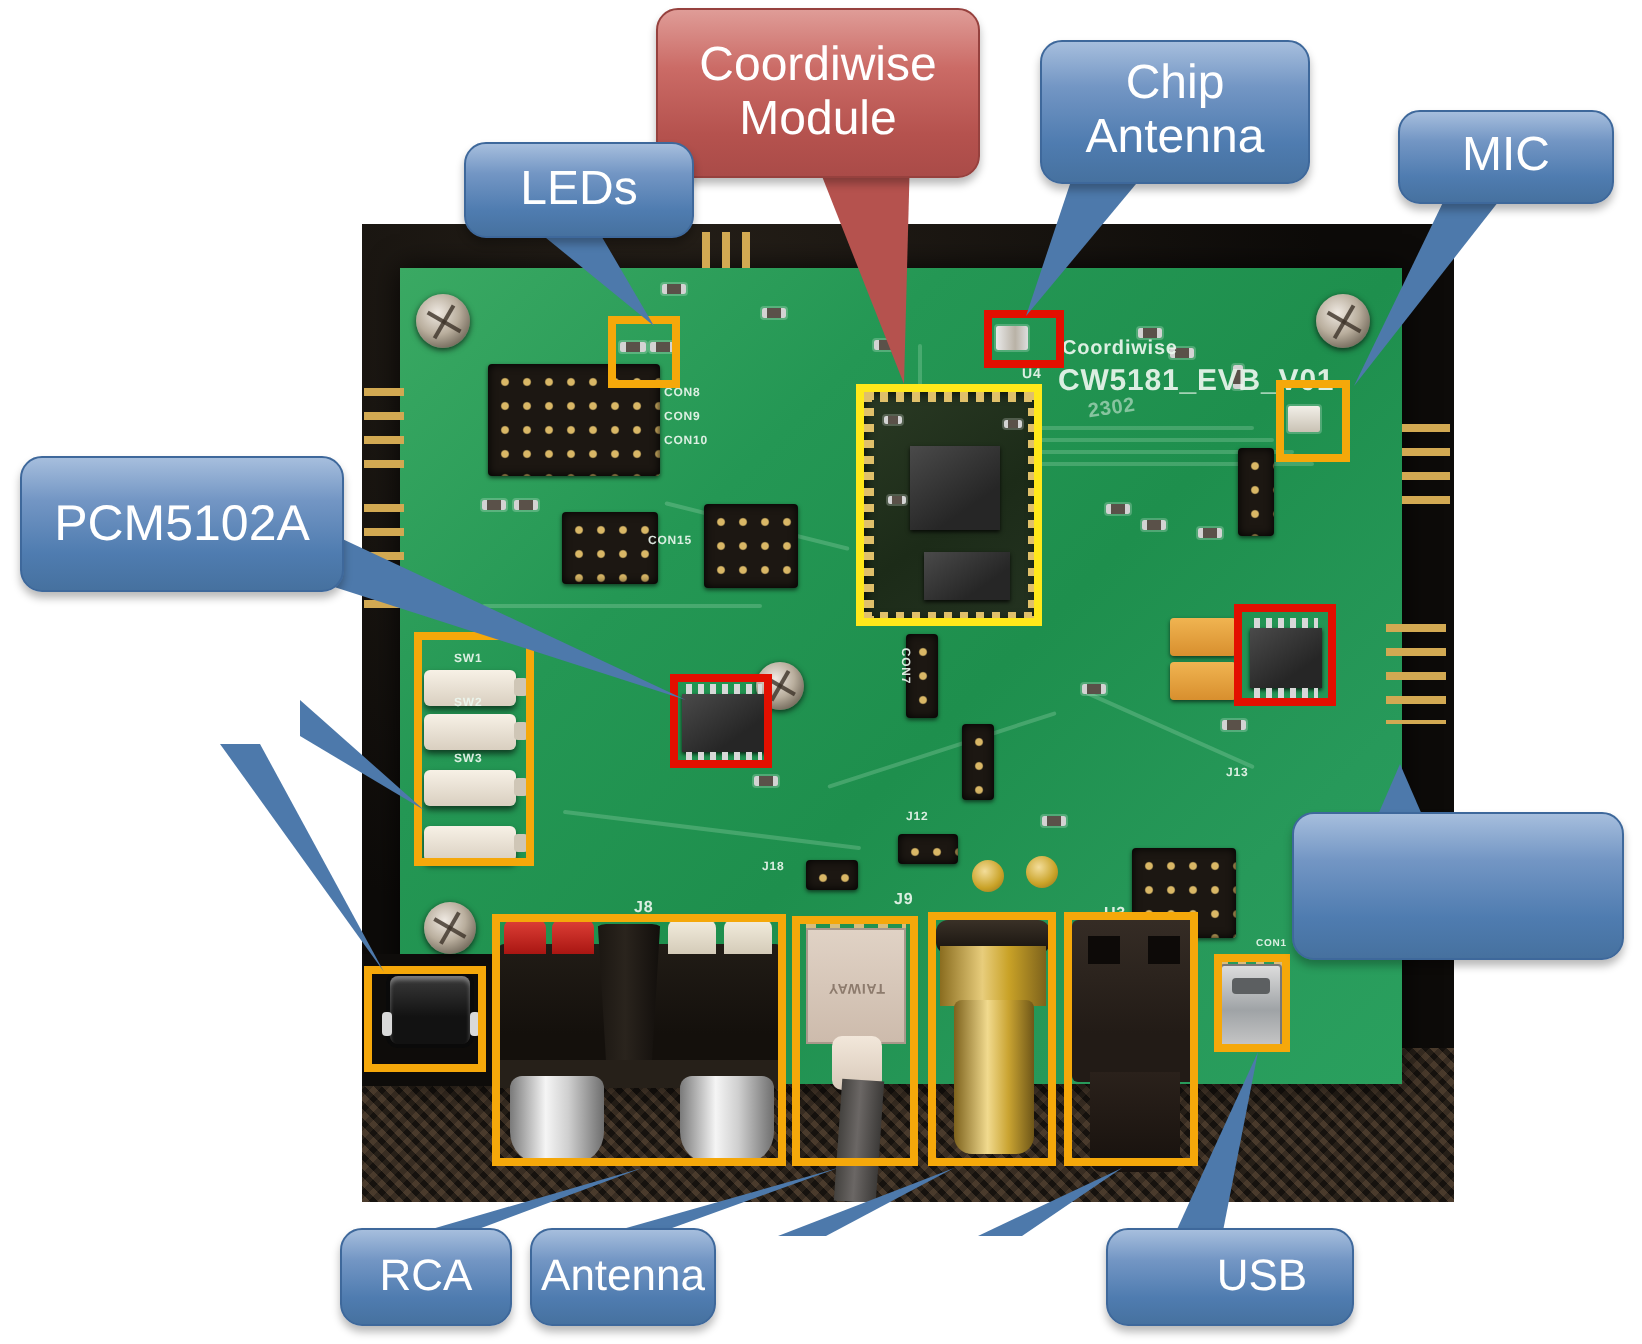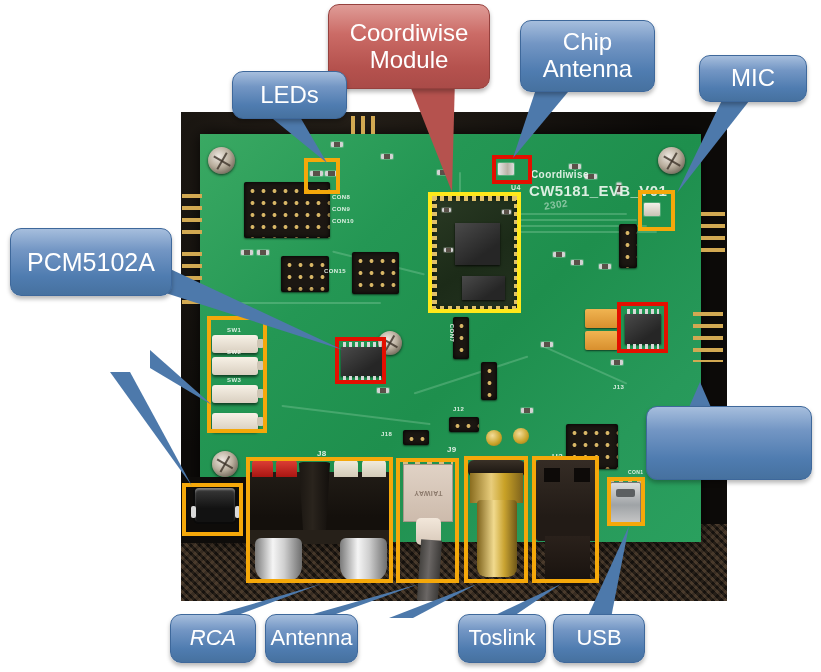--- a/index.html
+++ b/index.html
@@ -256,26 +256,23 @@
     <span>MIC</span>
   </div>
   <div class="bubble" style="left:200px;top:71px;width:113px;height:46px;font-size:24px;margin-left:32px;">
     <span>LEDs</span>
   </div>
   <div class="bubble" style="left:10px;top:228px;width:160px;height:66px;font-size:25px;">
     <span>PCM5102A</span>
   </div>
   <div class="bubble" style="left:646px;top:406px;width:164px;height:72px;font-size:21px;">
   </div>
-  <div class="bubble" style="left:170px;top:614px;width:84px;height:47px;font-size:22px;font-style:italic;">
+  <div class="bubble" style="left:170px;top:614px;width:84px;height:47px;font-size:22px;">
     <span>RCA</span>
   </div>
   <div class="bubble" style="left:265px;top:614px;width:91px;height:47px;font-size:22px;">
     <span>Antenna</span>
   </div>
-  <div class="bubble" style="left:458px;top:614px;width:86px;height:47px;font-size:22px;">
-    <span>Toslink</span>
-  </div>
-  <div class="bubble" style="left:553px;top:614px;width:90px;height:47px;font-size:22px;">
+  <div class="bubble" style="left:553px;top:614px;width:90px;height:47px;font-size:22px;padding-left:32px;">
     <span>USB</span>
   </div>
 
 </div>
 
 </body></html>

